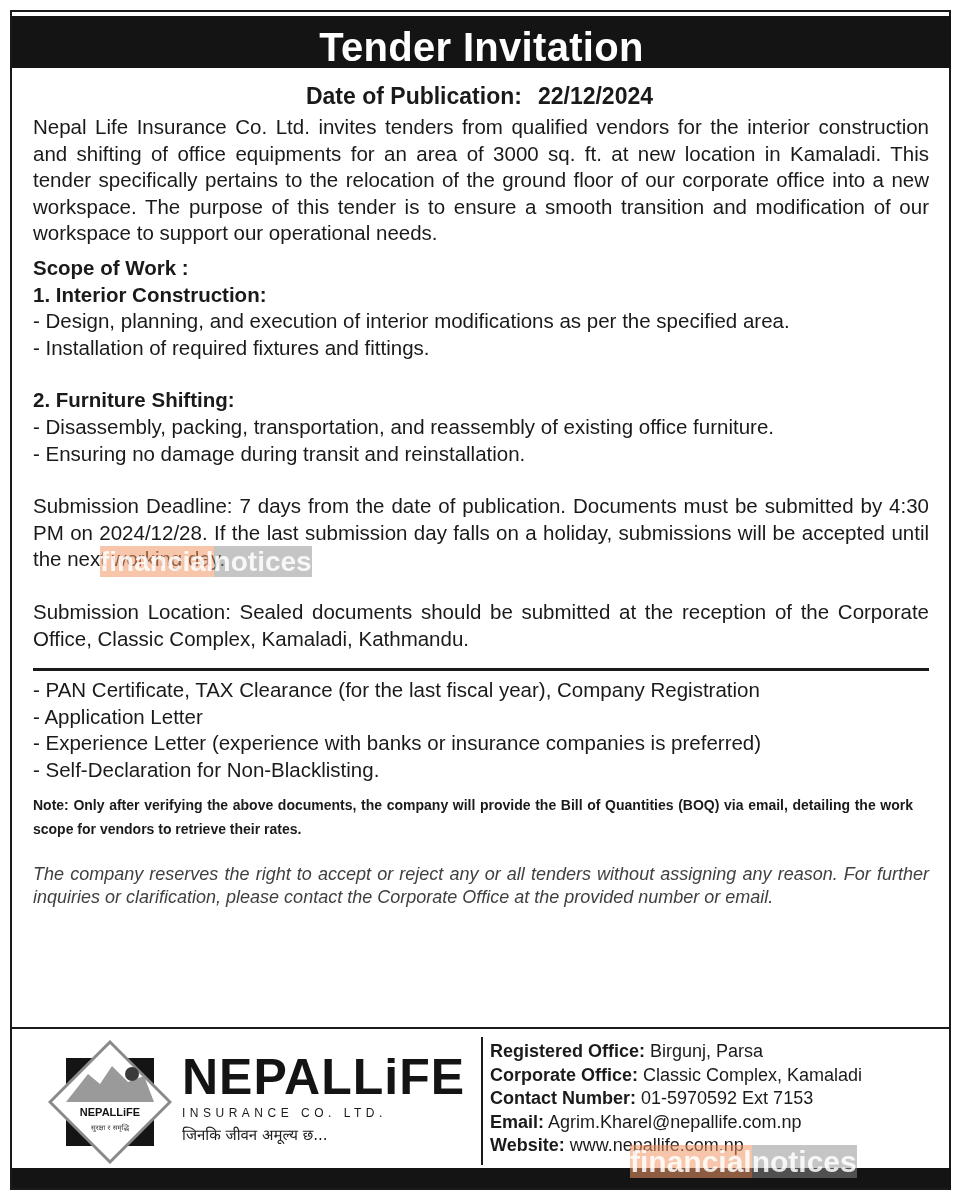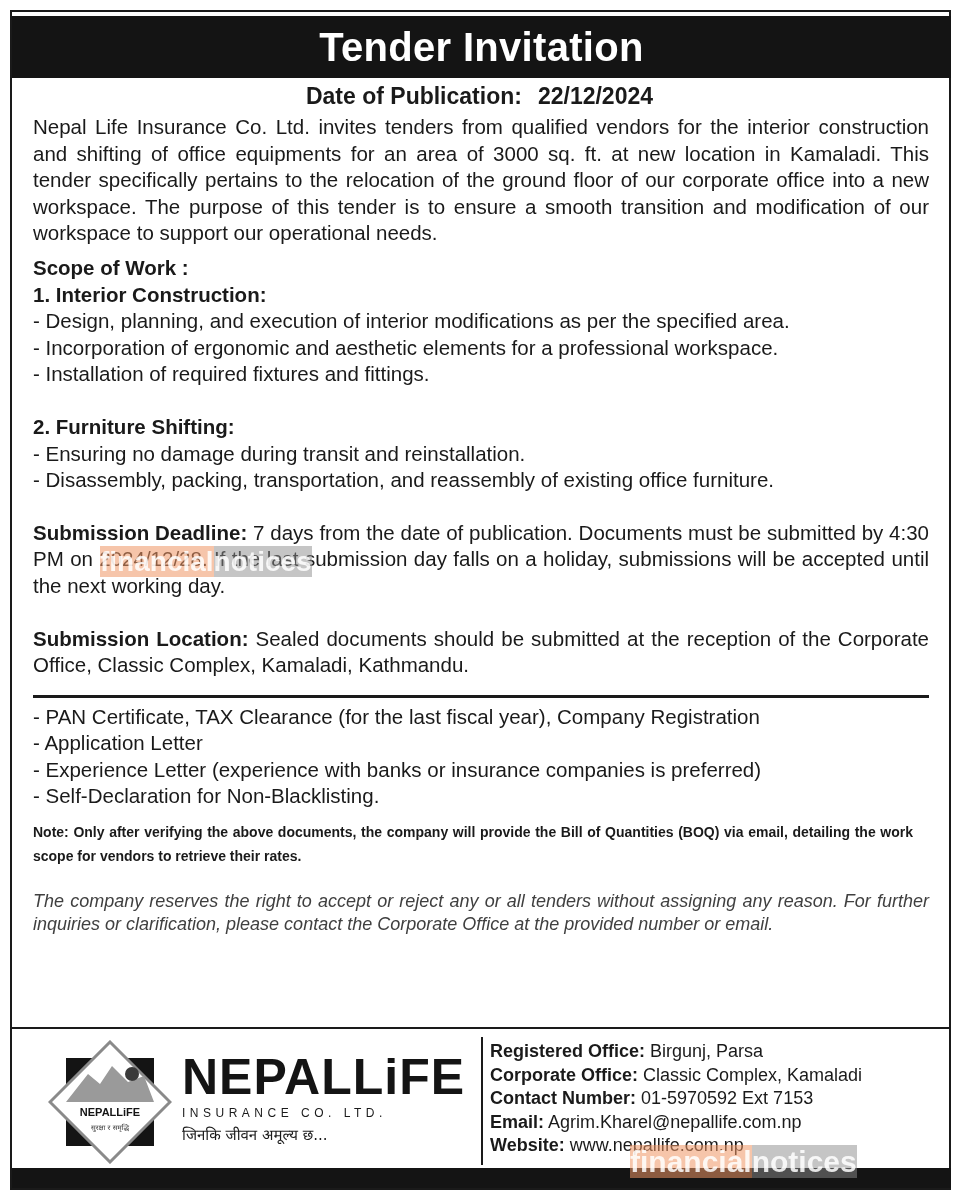--- a/index.html
+++ b/index.html
@@ -1,32 +1,32 @@
 <!DOCTYPE html>
 <html><head>
 <meta charset="utf-8">
 <style>
   html, body { margin: 0; padding: 0; background: #ffffff; }
   body { width: 959px; height: 1195px; position: relative; overflow: hidden;
          font-family: "Liberation Sans", sans-serif; color: #1a1a1a; }
   .frame { position: absolute; left: 10px; top: 10px; width: 941px; height: 1180px;
            border: 2px solid #1a1a1a; box-sizing: border-box; }
-  .title-bar { position: absolute; left: 12px; top: 16px; width: 939px; height: 62px;
+  .title-bar { position: absolute; left: 12px; top: 16px; width: 939px; height: 52px;
                background: #141414; color: #ffffff; text-align: center;
                font-weight: bold; font-size: 40px; line-height: 62px; letter-spacing: 0.3px; }
   .pubdate { position: absolute; left: 0; top: 81px; width: 959px; text-align: center;
              font-weight: bold; font-size: 23px; line-height: 30px; }
   .pubdate .val { margin-left: 16px; text-align: right; }
   .content { position: absolute; left: 33px; top: 114px; width: 896px; font-size: 20.5px; line-height: 26.6px; }
   .just { text-align: justify; margin: 0; }
   .h { font-weight: bold; margin: 0; }
   .item { margin: 0; white-space: nowrap; }
   .gap { height: 26px; }
   .gap-s { height: 8px; }
-  .b { font-weight: bold; }
+  .b { font-weight: normal; }
   .rule { height: 0; border-top: 3px solid #1a1a1a; margin: 16px 0 6px 0; }
   .note { font-weight: bold; font-size: 14px; line-height: 24px; text-align: justify; margin: 10px 16px 0 0; }
   .disclaimer { font-style: italic; font-size: 18px; line-height: 23px; text-align: justify; margin: 22px 0 0 0; color: #404040; }
   .footer-rule { position: absolute; left: 12px; top: 1027px; width: 939px; border-top: 2px solid #1a1a1a; }
   .footer-bar { position: absolute; left: 12px; top: 1168px; width: 939px; height: 20px; background: #141414; }
   .vdiv { position: absolute; left: 481px; top: 1037px; height: 128px; border-left: 2px solid #1a1a1a; }
   .logo-mark { position: absolute; left: 48px; top: 1040px; width: 124px; height: 124px; }
   .brand { position: absolute; left: 182px; top: 1050px; }
   .brand-name { font-weight: bold; font-size: 50px; letter-spacing: 1px; line-height: 54px; color: #141414; }
   .brand-sub { font-weight: normal; font-size: 12px; letter-spacing: 4.5px; margin-top: 2px; color: #1a1a1a; }
@@ -49,27 +49,26 @@
 </div>
 
 <div class="content">
   <p class="just">Nepal Life Insurance Co. Ltd. invites tenders from qualified vendors for the interior construction and shifting of office equipments for an area of 3000 sq. ft. at new location in Kamaladi. This tender specifically pertains to the relocation of the ground floor of our corporate office into a new workspace. The purpose of this tender is to ensure a smooth transition and modification of our workspace to support our operational needs.</p>
 
   <div class="gap-s"></div>
   <p class="h">Scope of Work :</p>
 
   <p class="h">1. Interior Construction:</p>
   <p class="item">- Design, planning, and execution of interior modifications as per the specified area.</p>
-  <p class="item">- Incorporation of ergonomic and aesthetic elements for a professional workspace.</p>
   <p class="item">- Installation of required fixtures and fittings.</p>
 
   <div class="gap"></div>
   <p class="h">2. Furniture Shifting:</p>
+  <p class="item">- Disassembly, packing, transportation, and reassembly of existing office furniture.</p>
   <p class="item">- Ensuring no damage during transit and reinstallation.</p>
-  <p class="item">- Disassembly, packing, transportation, and reassembly of existing office furniture.</p>
 
   <div class="gap"></div>
   <p class="just"><span class="b">Submission Deadline:</span><span> 7 days from the date of publication. Documents must be submitted by 4:30 PM on 2024/12/28. If the last submission day falls on a holiday, submissions will be accepted until the next working day.</span></p>
 
   <div class="gap"></div>
   <p class="just"><span class="b">Submission Location:</span><span> Sealed documents should be submitted at the reception of the Corporate Office, Classic Complex, Kamaladi, Kathmandu.</span></p>
 
   <div class="rule"></div>
 
   <p class="item">- PAN Certificate, TAX Clearance (for the last fiscal year), Company Registration</p>

